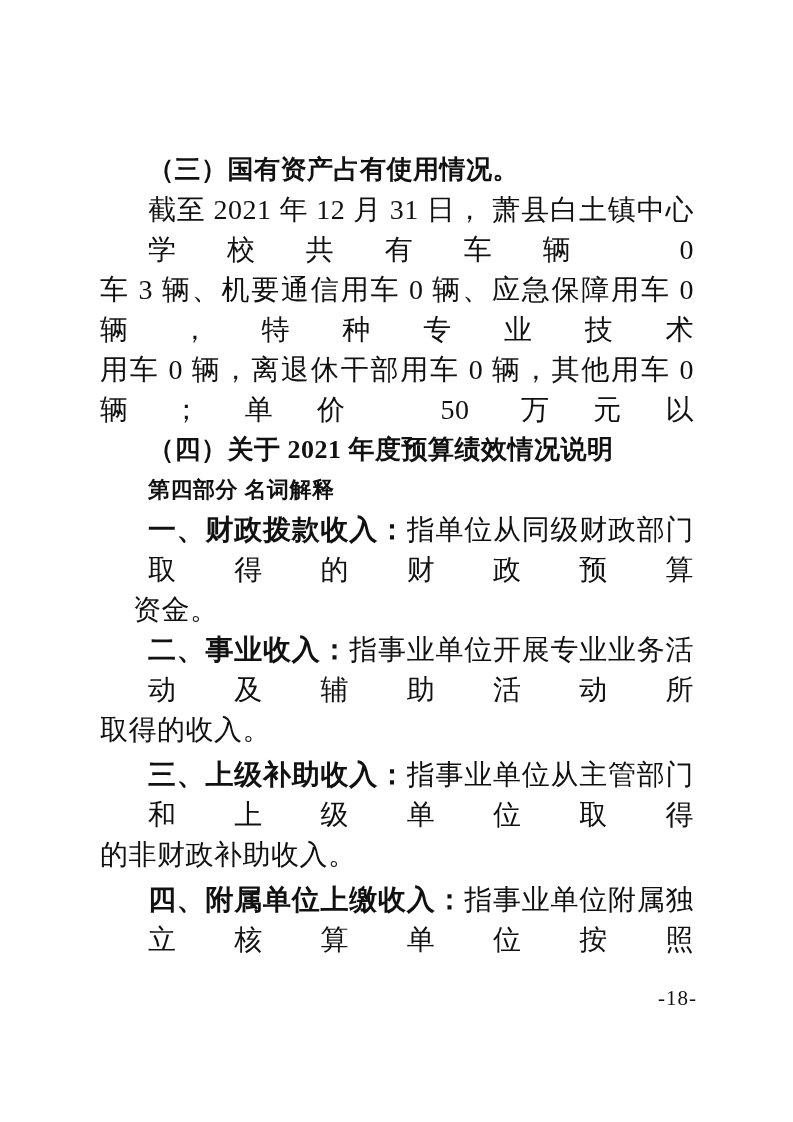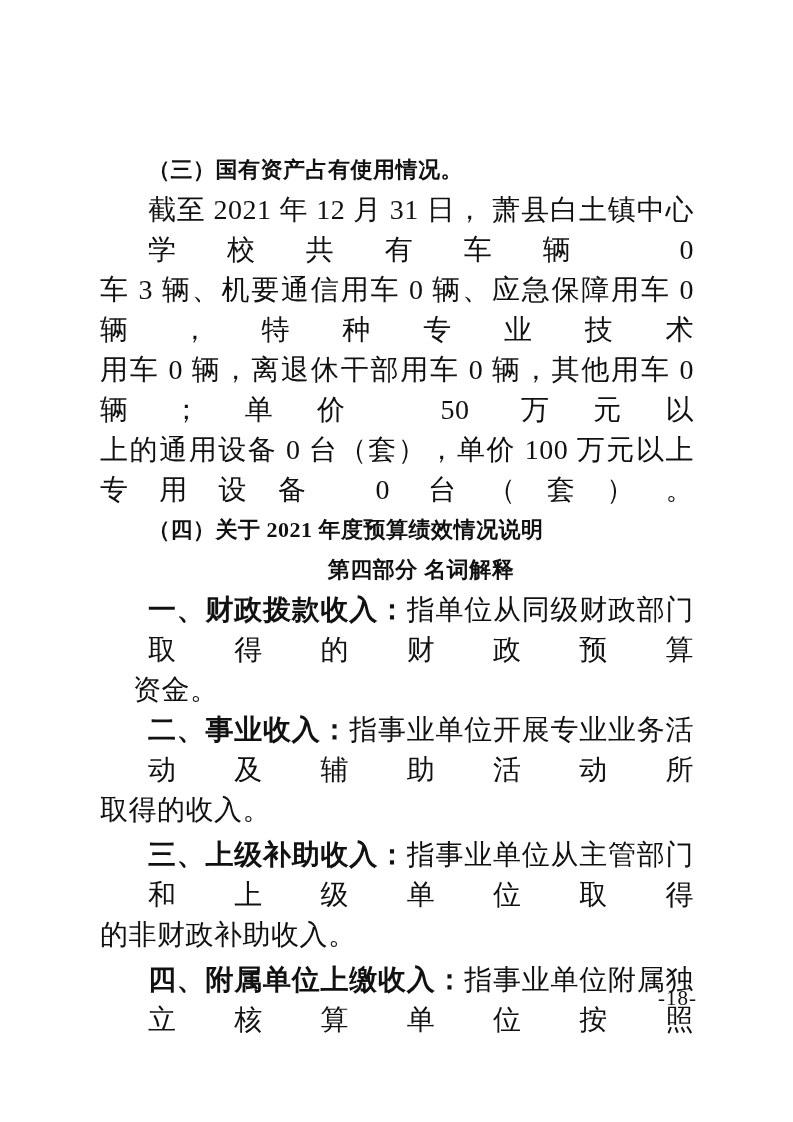--- a/index.html
+++ b/index.html
@@ -28,27 +28,26 @@
     white-space: normal;
   }
   .just {
     text-align: justify;
     text-align-last: justify;
     text-justify: inter-character;
   }
   .bold { font-weight: 700; }
   .hd {
     font-weight: 700;
-    font-size: 22px;
+    font-size: 26px;
   }
   .sans {
     font-family: "Liberation Sans", "DejaVu Sans", sans-serif;
     font-weight: 700;
     font-size: 22px;
-    text-align: center;
   }
   .ind2  { padding-left: 48px; }  
   .ind15 { padding-left: 33px; }  
   .sp    { margin-top: 5px; }    
   .page-number {
     position: absolute;
     top: 986px;
     right: 96px;
     font-size: 21px;
     letter-spacing: 1px;
@@ -66,23 +65,20 @@
     </div>
 
     <div class="ln just ind2">
       <span>截至 2021 年 12 月 31 日， 萧县白土镇中心学校共有车辆 0</span>
     </div>
     <div class="ln just">
       <span>车 3 辆、机要通信用车 0 辆、应急保障用车 0 辆，特种专业技术</span>
     </div>
     <div class="ln just">
       <span>用车 0 辆，离退休干部用车 0 辆，其他用车 0 辆；单价 50 万元以</span>
-    </div>
-    <div class="ln just">
-      <span>上的通用设备 0 台（套），单价 100 万元以上专用设备 0 台（套）。</span>
     </div>
 
     <div class="ln hd ind2">
       <span>（四）关于 2021 年度预算绩效情况说明</span>
     </div>
 
     <div class="ln sans ind2">
       <span>第四部分 名词解释</span>
     </div>
 

